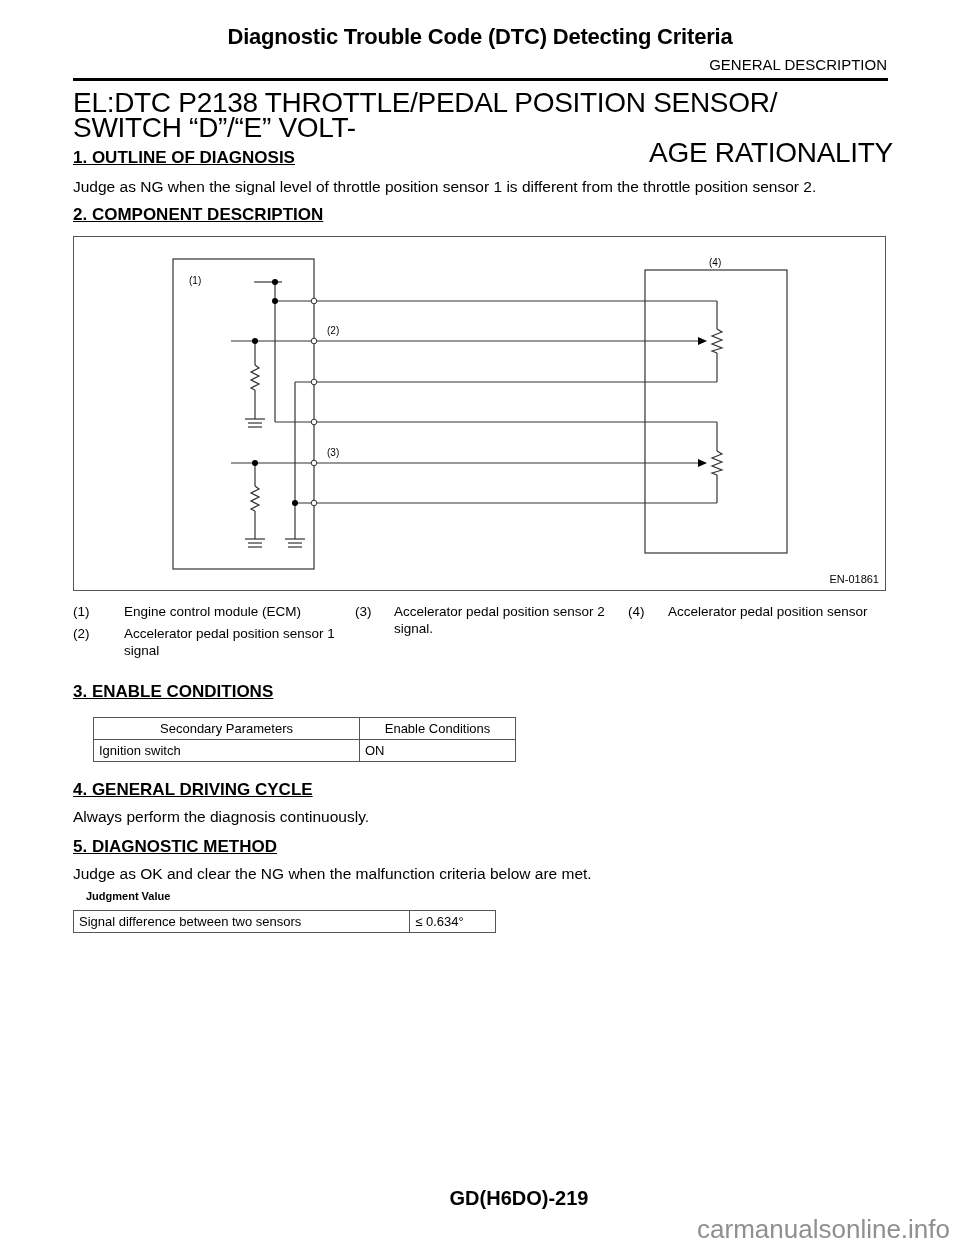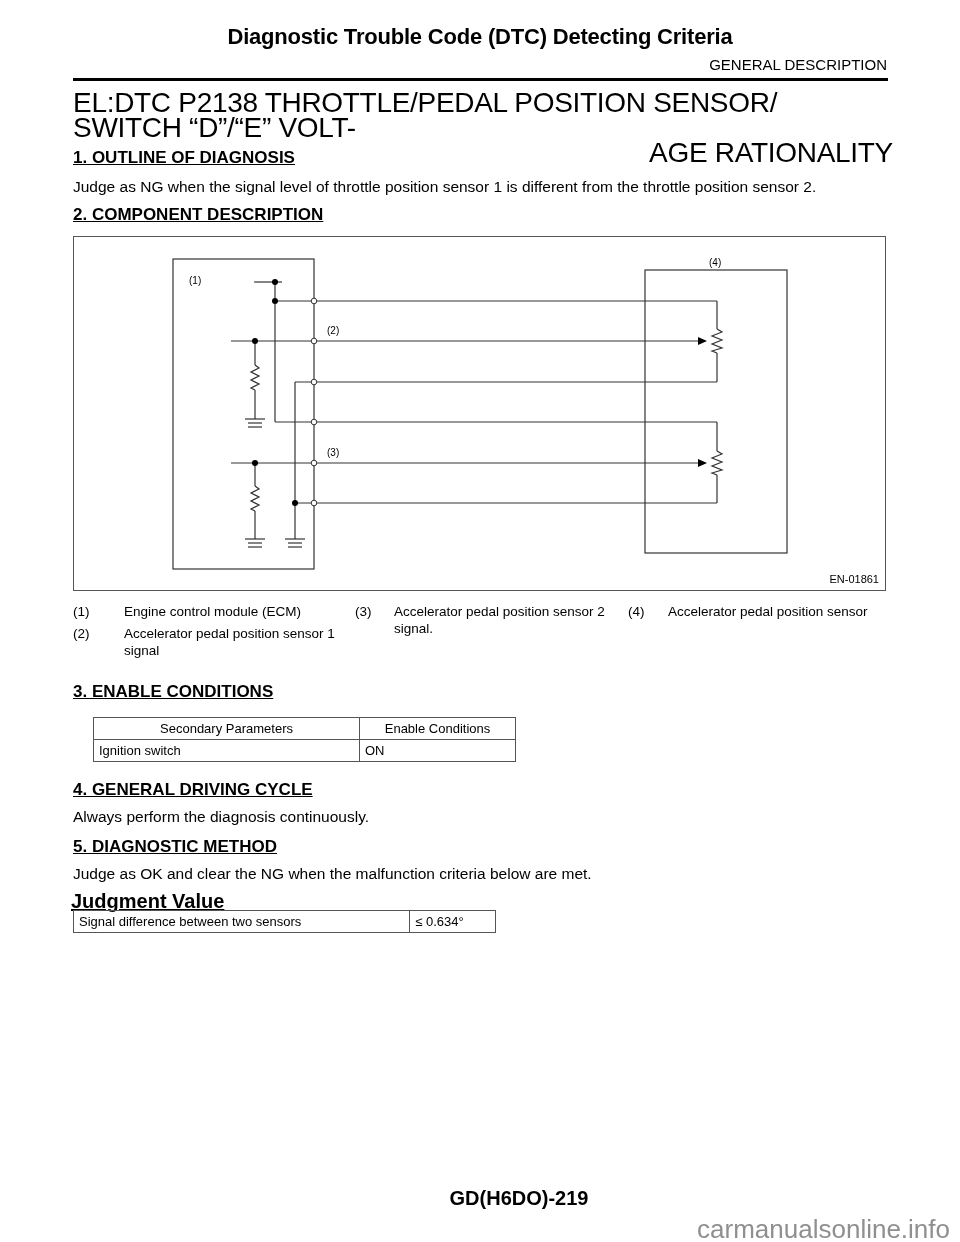--- a/index.html
+++ b/index.html
@@ -16,21 +16,21 @@
   #figure svg { position:absolute; left:0; top:0; }
   #fig-code { right:6px; bottom:5px; font-size:11px;padding-left:32px; }
   .lbl { font-size:10px; fill:#000; font-family:"Liberation Sans", sans-serif; }
   #legend { left:73px; top:603px; width:815px; font-size:13.5px; }
   .leg { position:absolute; line-height:17px; }
   .leg .num { position:absolute; left:0; }
   .leg .txt { position:absolute; left:51px; }
   table.t { position:absolute; border-collapse:collapse; font-size:13px; }
   table.t td, table.t th { border:1px solid #555; padding:1px 5px; font-weight:normal; height:19px; }
   table.t th { text-align:center; }
-  #jv-label { left:71px; top:890px; font-weight:bold; font-size:20px;text-decoration:underline; }
+  #jv-label { left:86px; top:890px; font-weight:bold; font-size:11px; }
   #footer { left:0; width:960px; top:1187px; text-align:center; font-weight:bold; font-size:20px;margin-left:39px; }
   #watermark { right:10px; top:1214px; font-size:26px; color:#8f8f8f; }
 </style>
 </head>
 <body>
 
 <div id="hdr-title" class="abs">Diagnostic Trouble Code (DTC) Detecting Criteria</div>
 <div id="hdr-sub" class="abs">GENERAL DESCRIPTION</div>
 <div id="hdr-rule" class="abs"></div>
 

